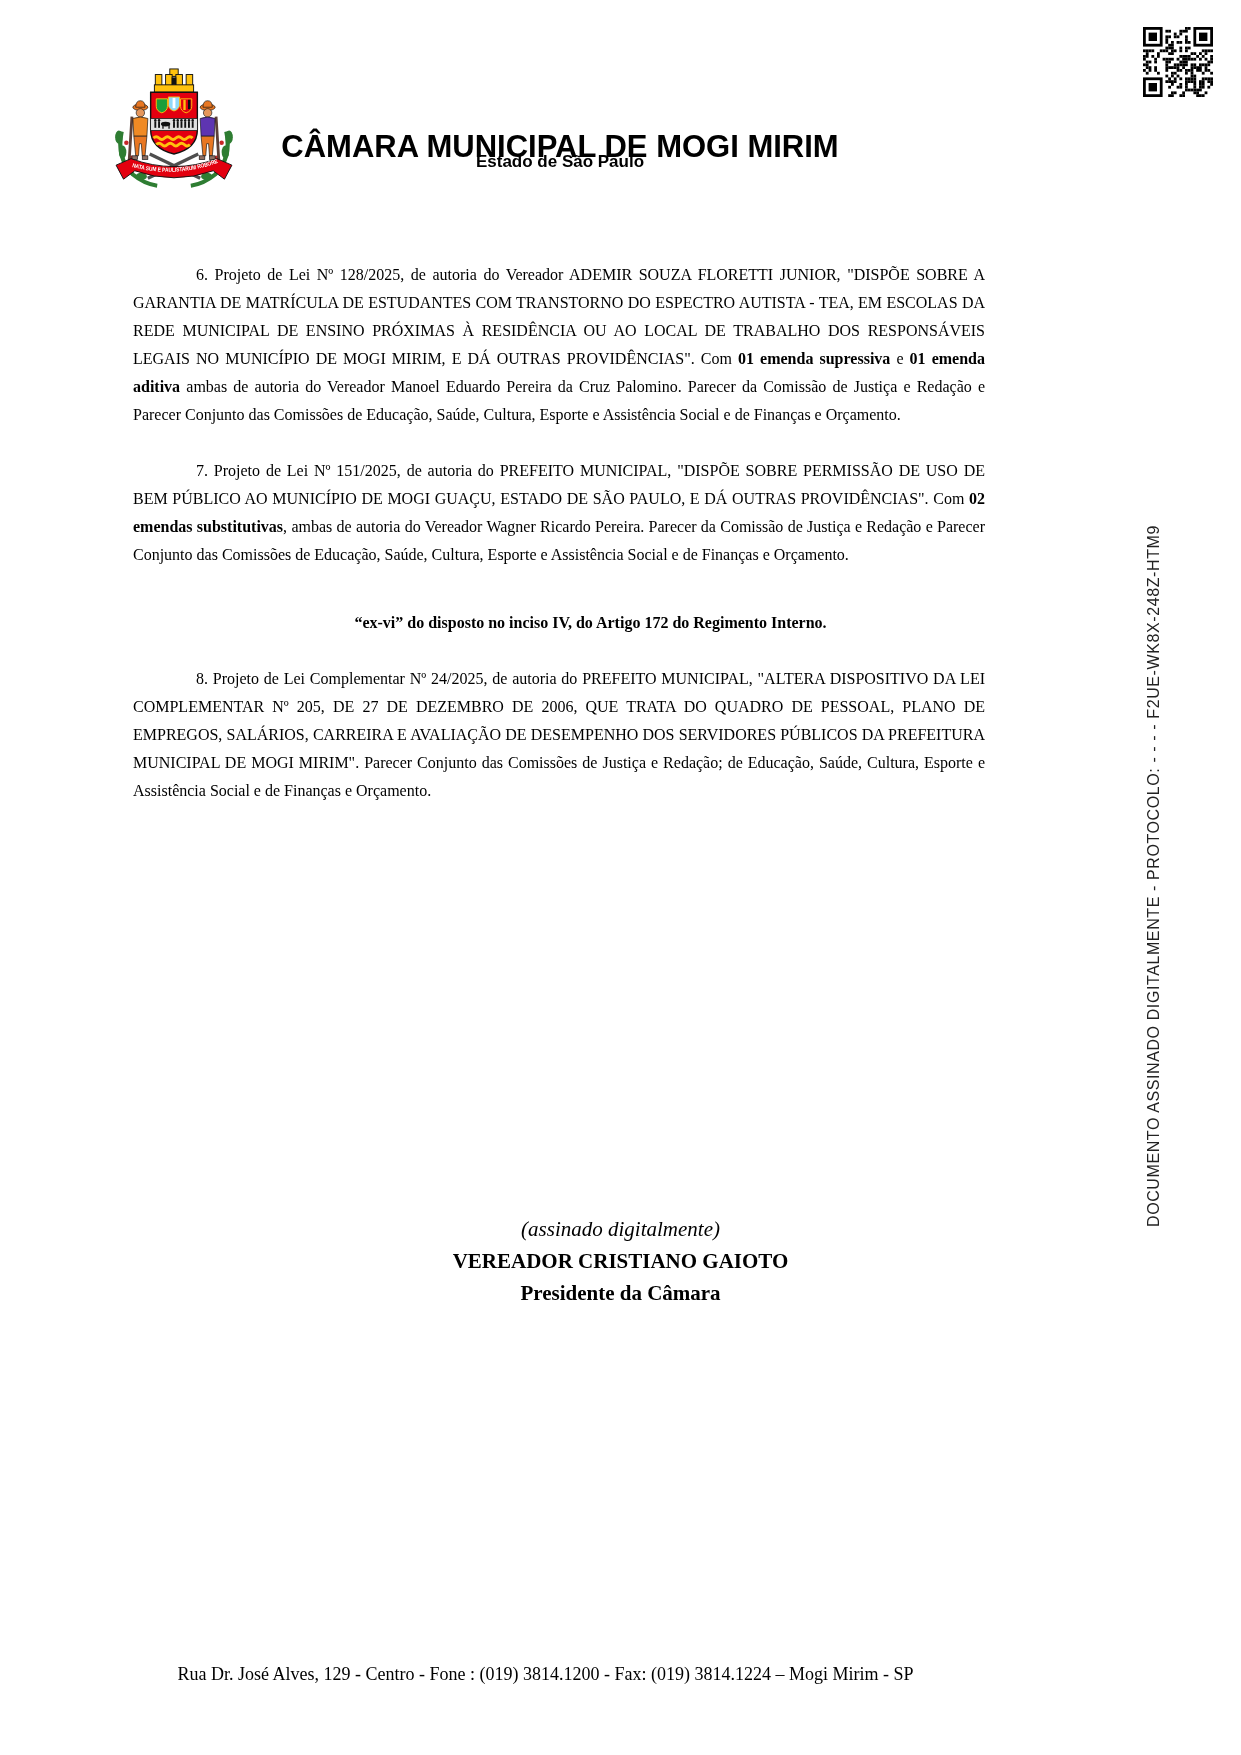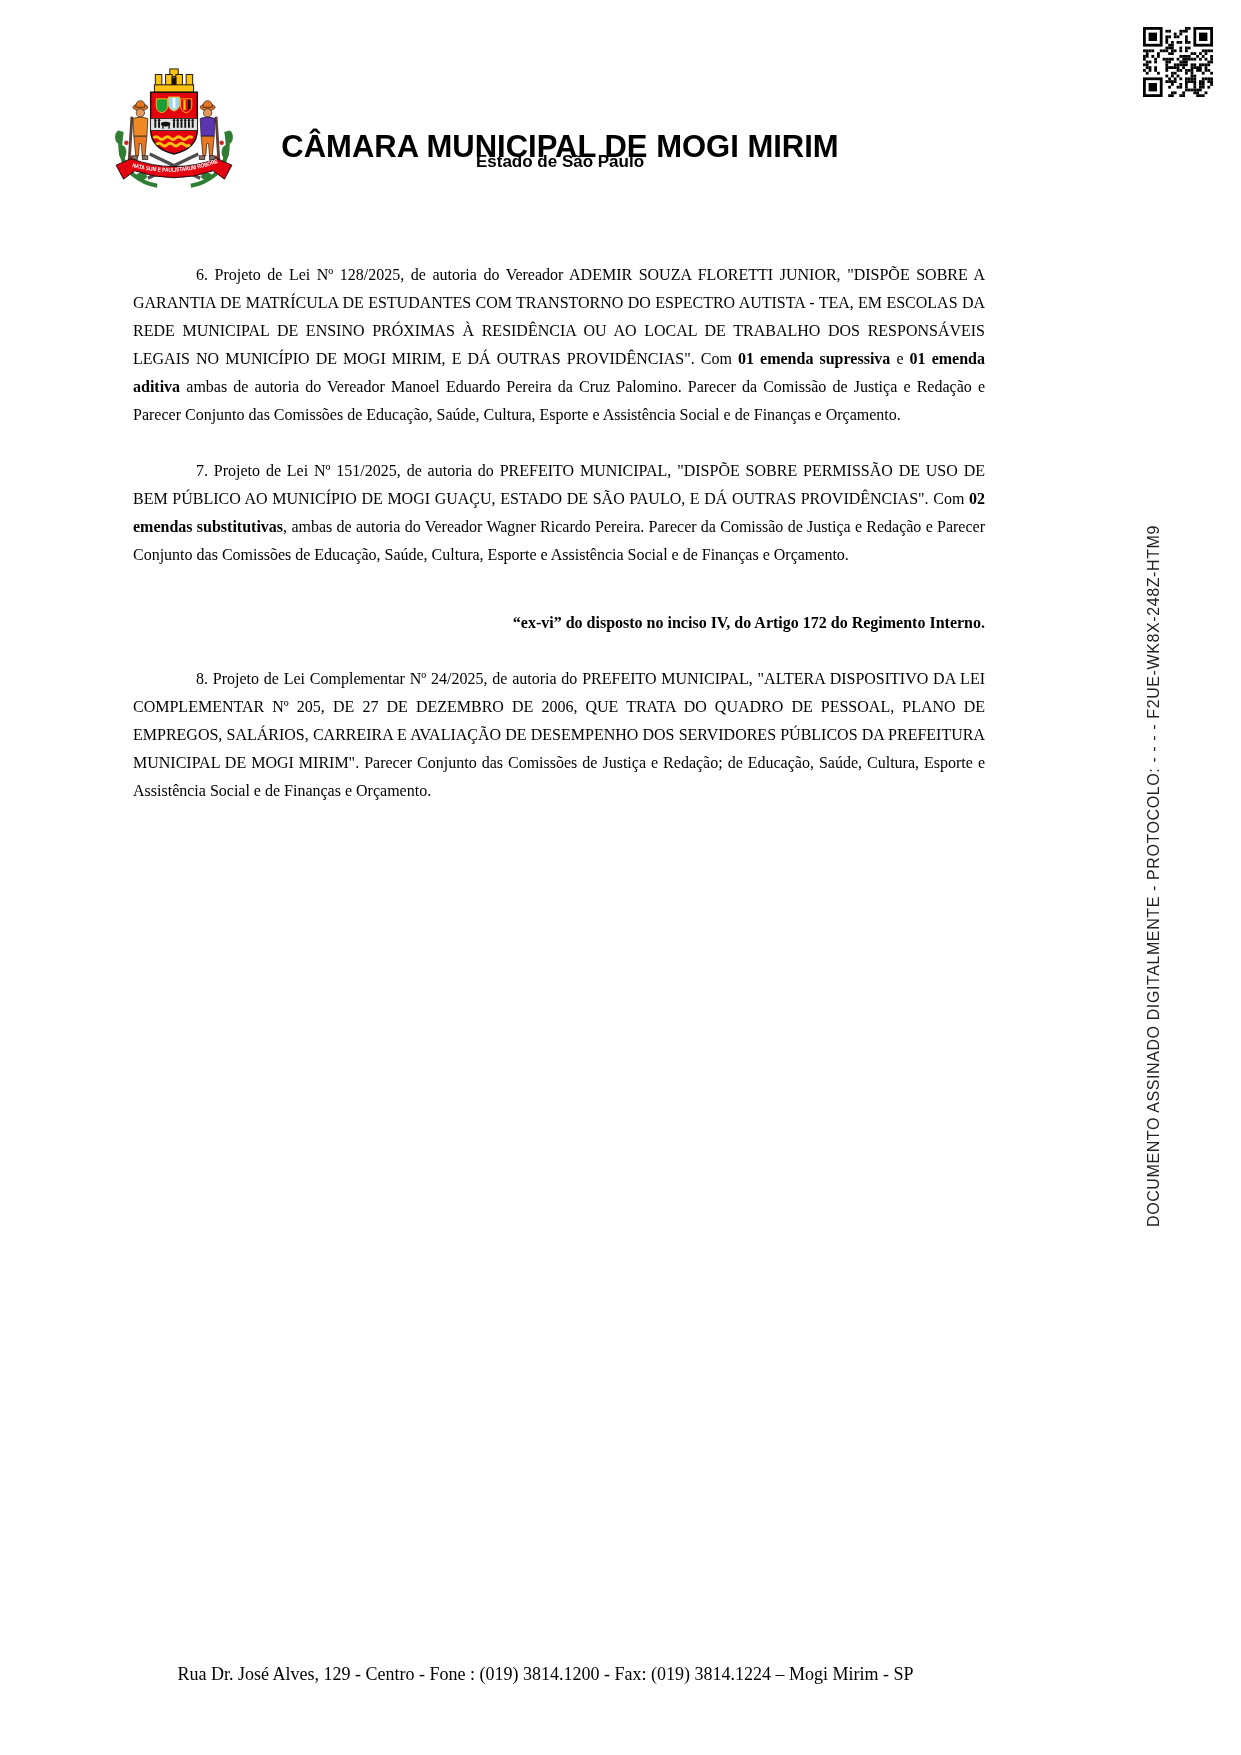--- a/index.html
+++ b/index.html
@@ -13,21 +13,21 @@
              white-space:nowrap;}
   .org-subtitle{position:absolute;left:150px;top:152px;width:820px;text-align:center;
                 font-family:"Liberation Sans",sans-serif;font-weight:bold;font-size:17px;}
   .qr{position:absolute;left:1143px;top:27px;width:70px;height:70px;}
 
   
   .doc-body{position:absolute;left:133px;top:261px;width:852px;
             font-size:16px;line-height:28px;text-align:justify;}
   .para{margin:0 0 28px 0;text-indent:63px;}
   .para .b{font-weight:bold;}
-  .para.exvi{font-weight:bold;margin-top:40px;text-align:right;}
+  .para.exvi{font-weight:bold;margin-top:40px;text-align:center;}
   .para.dado{margin-top:64px;}
 
   
   .signature{position:absolute;left:0;top:1213px;width:1241px;text-align:center;
              font-size:21px;line-height:32px;}
   .sig-note{font-style:italic;}
   .sig-name,.sig-role{font-weight:bold;}
 
   
   .footer{position:absolute;left:0;top:1664px;width:1091px;text-align:center;font-size:18px;}
@@ -366,18 +366,23 @@
       <rect x="2" y="20" width="3" height="3" fill="#000"></rect>
     </svg>
 
   <div class="doc-body" id="doc-body">
       <p class="para"><span>6. Projeto de Lei Nº 128/2025, de autoria do Vereador ADEMIR SOUZA FLORETTI JUNIOR, "DISPÕE SOBRE A GARANTIA DE MATRÍCULA DE ESTUDANTES COM TRANSTORNO DO ESPECTRO AUTISTA - TEA, EM ESCOLAS DA REDE MUNICIPAL DE ENSINO PRÓXIMAS À RESIDÊNCIA OU AO LOCAL DE TRABALHO DOS RESPONSÁVEIS LEGAIS NO MUNICÍPIO DE MOGI MIRIM, E DÁ OUTRAS PROVIDÊNCIAS". Com </span><span class="b">01 emenda supressiva</span><span> e </span><span class="b">01 emenda aditiva</span><span> ambas de autoria do Vereador Manoel Eduardo Pereira da Cruz Palomino. Parecer da Comissão de Justiça e Redação e Parecer Conjunto das Comissões de Educação, Saúde, Cultura, Esporte e Assistência Social e de Finanças e Orçamento.</span></p>
       <p class="para"><span>7. Projeto de Lei Nº 151/2025, de autoria do PREFEITO MUNICIPAL, "DISPÕE SOBRE PERMISSÃO DE USO DE BEM PÚBLICO AO MUNICÍPIO DE MOGI GUAÇU, ESTADO DE SÃO PAULO, E DÁ OUTRAS PROVIDÊNCIAS". Com </span><span class="b">02 emendas substitutivas</span><span>, ambas de autoria do Vereador Wagner Ricardo Pereira. Parecer da Comissão de Justiça e Redação e Parecer Conjunto das Comissões de Educação, Saúde, Cultura, Esporte e Assistência Social e de Finanças e Orçamento.</span></p>
       <p class="para exvi"><span class="b">“ex-vi” do disposto no inciso IV, do Artigo 172 do Regimento Interno.</span></p>
       <p class="para"><span>8. Projeto de Lei Complementar Nº 24/2025, de autoria do PREFEITO MUNICIPAL, "ALTERA DISPOSITIVO DA LEI COMPLEMENTAR Nº 205, DE 27 DE DEZEMBRO DE 2006, QUE TRATA DO QUADRO DE PESSOAL, PLANO DE EMPREGOS, SALÁRIOS, CARREIRA E AVALIAÇÃO DE DESEMPENHO DOS SERVIDORES PÚBLICOS DA PREFEITURA MUNICIPAL DE MOGI MIRIM". Parecer Conjunto das Comissões de Justiça e Redação; de Educação, Saúde, Cultura, Esporte e Assistência Social e de Finanças e Orçamento.</span></p>
     </div>
 
+  <div class="signature">
+    <div class="sig-note">(assinado digitalmente)</div>
+    <div class="sig-name">VEREADOR CRISTIANO GAIOTO</div>
+    <div class="sig-role">Presidente da Câmara</div>
+  </div>
 
   <div class="footer">Rua Dr. José Alves, 129 - Centro - Fone : (019) 3814.1200 - Fax: (019) 3814.1224 – Mogi Mirim - SP</div>
 
   <div class="protocol">DOCUMENTO ASSINADO  DIGITALMENTE - PROTOCOLO: - - - -  F2UE-WK8X-248Z-HTM9</div>
 
 </div>
 
 </body></html>

